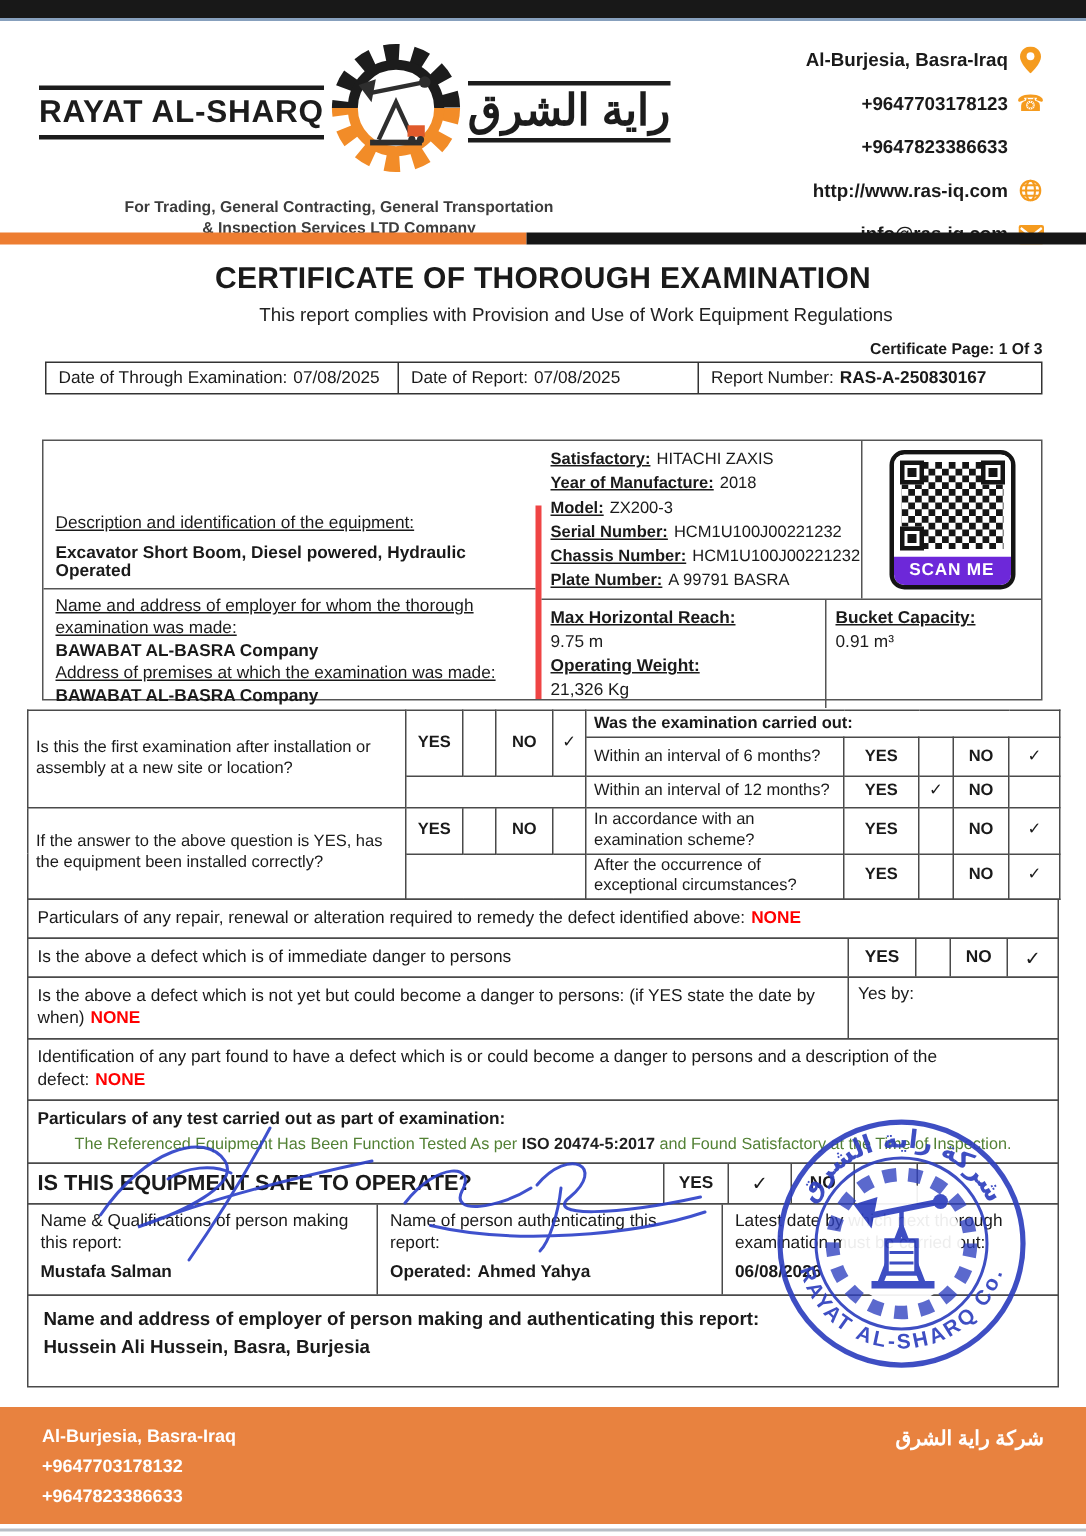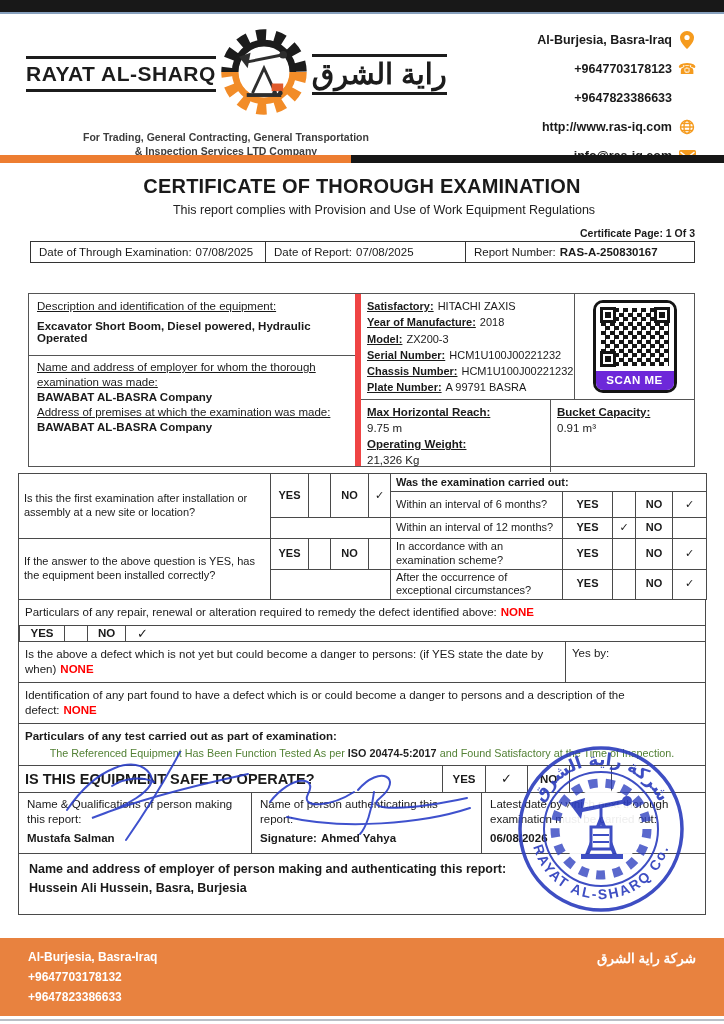--- a/index.html
+++ b/index.html
@@ -36,21 +36,21 @@
 
   .dates-bar { display:flex; margin:0 29px 0 30px; border:1px solid #333; height:22px; }
   .dates-bar .dcell { display:flex; align-items:center; padding:0 8px; font-size:11.5px; border-right:1px solid #333; }
   .dates-bar .dcell:last-child { border-right:none; }
   .d1 { width:235px; } .d2 { width:200px; } .d3 { flex:1; }
   .bold { font-weight:bold; }
   .v { margin-left:4px; }
 
   
   .equip { display:flex; margin:30px 29px 0 28px; border:1px solid #555; height:174px; }
-  .eq-left { width:332px; border-right:6px solid #ef4444; display:flex; flex-direction:column; }
+  .eq-left { width:332px; border-right:4px solid #ef4444; display:flex; flex-direction:column;margin-top:43px; }
   .eq-desc { height:62px; border-bottom:1px solid #555; padding:5px 8px; }
   .eq-emp { flex:1; padding:4px 8px; }
   .eq-label { font-size:11.5px; text-decoration:underline; line-height:1.3; }
   .eq-val { font-size:11.5px; font-weight:bold; margin-top:6px; }
   .eq-val2 { font-size:11.5px; font-weight:bold; margin:1px 0 2px 0; }
   .eq-right { flex:1; display:flex; flex-direction:column; }
   .eq-specs-row { height:106px; border-bottom:1px solid #555; display:flex; }
   .eq-specs { width:214px; border-right:1px solid #555; padding:4px 6px; }
   .spec-line { font-size:11px; line-height:1.48; white-space:nowrap; }
   .spec-line b { text-decoration:underline; }
@@ -351,20 +351,21 @@
       <td class="ck">✓</td>
     </tr>
   </tbody>
     </table>
 
   <div class="flat-row">
     <div class="txt"><span>Particulars of any repair, renewal or alteration required to remedy the defect identified above:</span><span class="v red">NONE</span></div>
   </div>
 
   <div class="flat-row">
+    <div class="txt">Is the above a defect which is of immediate danger to persons</div>
     <div class="cell w45 cyn">YES</div>
     <div class="cell w23 cck"></div>
     <div class="cell w38 cyn">NO</div>
     <div class="cell w34 cck">✓</div>
   </div>
 
   <div class="flat-row">
     <div class="txt"><span>Is the above a defect which is not yet but could become a danger to persons: (if YES state the date by when)</span><span class="v red">NONE</span></div>
     <div class="yesby">Yes by:</div>
   </div>
@@ -391,21 +392,21 @@
     <div class="cell w94"></div>
   </div>
 
   <div class="flat-row person-row">
     <div class="p-cell p1">
       <span>Name &amp; Qualifications of person making this report:</span>
       <div class="p-name">Mustafa Salman</div>
     </div>
     <div class="p-cell p2">
       <span>Name of person authenticating this report:</span>
-      <div class="p-name"><span>Signature:</span><span class="v">Ahmed Yahya</span></div>
+      <div class="p-name"><span>Operated:</span><span class="v">Ahmed Yahya</span></div>
     </div>
     <div class="p-cell p3">
       <span>Latest date by which next thorough examination must be carried out:</span>
       <div class="p-name">06/08/2026</div>
     </div>
   </div>
 
   <div class="employer-box">
     <div class="emp-l1">Name and address of employer of person making and authenticating this report:</div>
     <div class="emp-l2">Hussein Ali Hussein, Basra, Burjesia</div>

